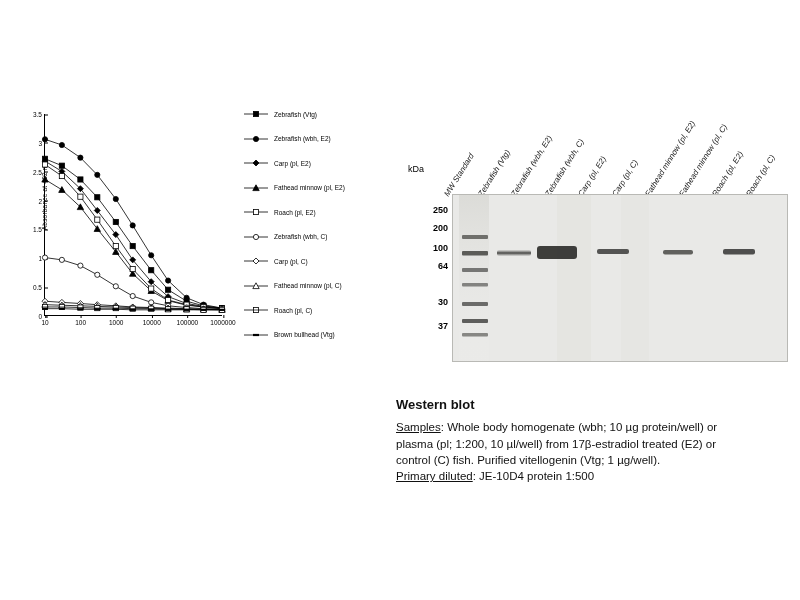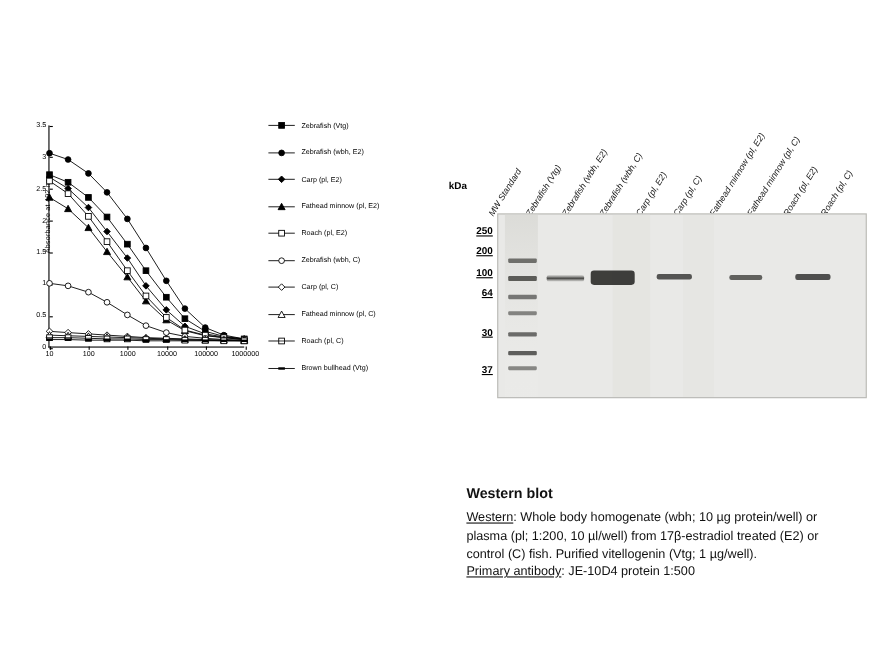--- a/index.html
+++ b/index.html
@@ -150,62 +150,60 @@
     transform-origin: left bottom;
     transform: rotate(-58deg);
     color: #1a1a1a;
     font-style: italic;
   }
   #kda-title {
     position: absolute;
     left: 4px;
     top: 46px;
     font-size: 9px;
-    font-weight: bold;
+    font-weight: normal;
     color: #000;
   }
   #mw-scale {
     position: absolute;
     left: 16px;
     top: 84px;
     width: 28px;
     height: 160px;
   }
   .mw-mark {
     position: absolute;
     right: 0;
     transform: translateY(-50%);
     font-size: 9px;
     font-weight: bold;
     color: #000;
     white-space: nowrap;
-    text-decoration: underline;
   }
   #gel {
     position: absolute;
     left: 48px;
     top: 76px;
     width: 336px;
     height: 168px;
     background: #e9e9e7;
     border: 1px solid #b9b9b5;
     box-sizing: border-box;
     overflow: hidden;
   }
 
   
   #caption {
     position: absolute;
-    left: 424px;
+    left: 396px;
     top: 396px;
     width: 350px;
     font-size: 11.5px;
     line-height: 1.42;
     color: #111;
-    margin-top: 44px;
   }
   #caption-title {
     font-weight: bold;
     font-size: 13px;
     margin-bottom: 5px;
   }
   .u { text-decoration: underline; }
   #caption p { margin: 0; }
 </style>
 </head>
@@ -499,21 +497,21 @@
         <div class="blot-lane-label" style="left: 314px;">Roach (pl, E2)</div>
         <div class="blot-lane-label" style="left: 347.5px;">Roach (pl, C)</div>
       </div>
     <div id="kda-title">kDa</div>
     <div id="mw-scale">
         <div class="mw-mark" style="top: 8px;">250</div>
         <div class="mw-mark" style="top: 26px;">200</div>
         <div class="mw-mark" style="top: 46px;">100</div>
         <div class="mw-mark" style="top: 64px;">64</div>
         <div class="mw-mark" style="top: 100px;">30</div>
-        <div class="mw-mark" style="top: 134px;">37</div>
+        <div class="mw-mark" style="top: 124px;">37</div>
       </div>
     <div id="gel">
 
       <svg width="336" height="168" style="position:absolute;left:0;top:0">
         <defs>
           <linearGradient id="bandgrad" x1="0" y1="0" x2="0" y2="1">
             <stop offset="0%" stop-color="#6f6f6c" stop-opacity="0.15"></stop>
             <stop offset="50%" stop-color="#3c3c3a" stop-opacity="0.95"></stop>
             <stop offset="100%" stop-color="#6f6f6c" stop-opacity="0.15"></stop>
           </linearGradient>
@@ -539,17 +537,17 @@
         <rect x="84" y="51" width="40" height="13" fill="#2f2f2d" opacity="0.92" rx="3"></rect>
         <rect x="144" y="54" width="32" height="5" fill="#3a3a38" opacity="0.85" rx="2"></rect>
         <rect x="210" y="55" width="30" height="4.5" fill="#3f3f3c" opacity="0.8" rx="2"></rect>
         <rect x="270" y="54" width="32" height="5.5" fill="#343432" opacity="0.85" rx="2"></rect>
       </svg>
     </div>
   </div>
 
   <div id="caption">
     <div id="caption-title">Western blot</div>
-    <p><span class="u">Western</span><span>: Whole body homogenate (wbh; 10 µg protein/well) or plasma (pl; 1:200, 10 µl/well) from 17β-estradiol treated (E2) or control (C) fish. Purified vitellogenin (Vtg; 1 µg/well).</span></p>
-    <p><span class="u">Primary antibody</span><span>: JE-10D4 protein 1:500</span></p>
+    <p><span class="u">Samples</span><span>: Whole body homogenate (wbh; 10 µg protein/well) or plasma (pl; 1:200, 10 µl/well) from 17β-estradiol treated (E2) or control (C) fish. Purified vitellogenin (Vtg; 1 µg/well).</span></p>
+    <p><span class="u">Primary diluted</span><span>: JE-10D4 protein 1:500</span></p>
   </div>
 
 </div>
 
 </body></html>

